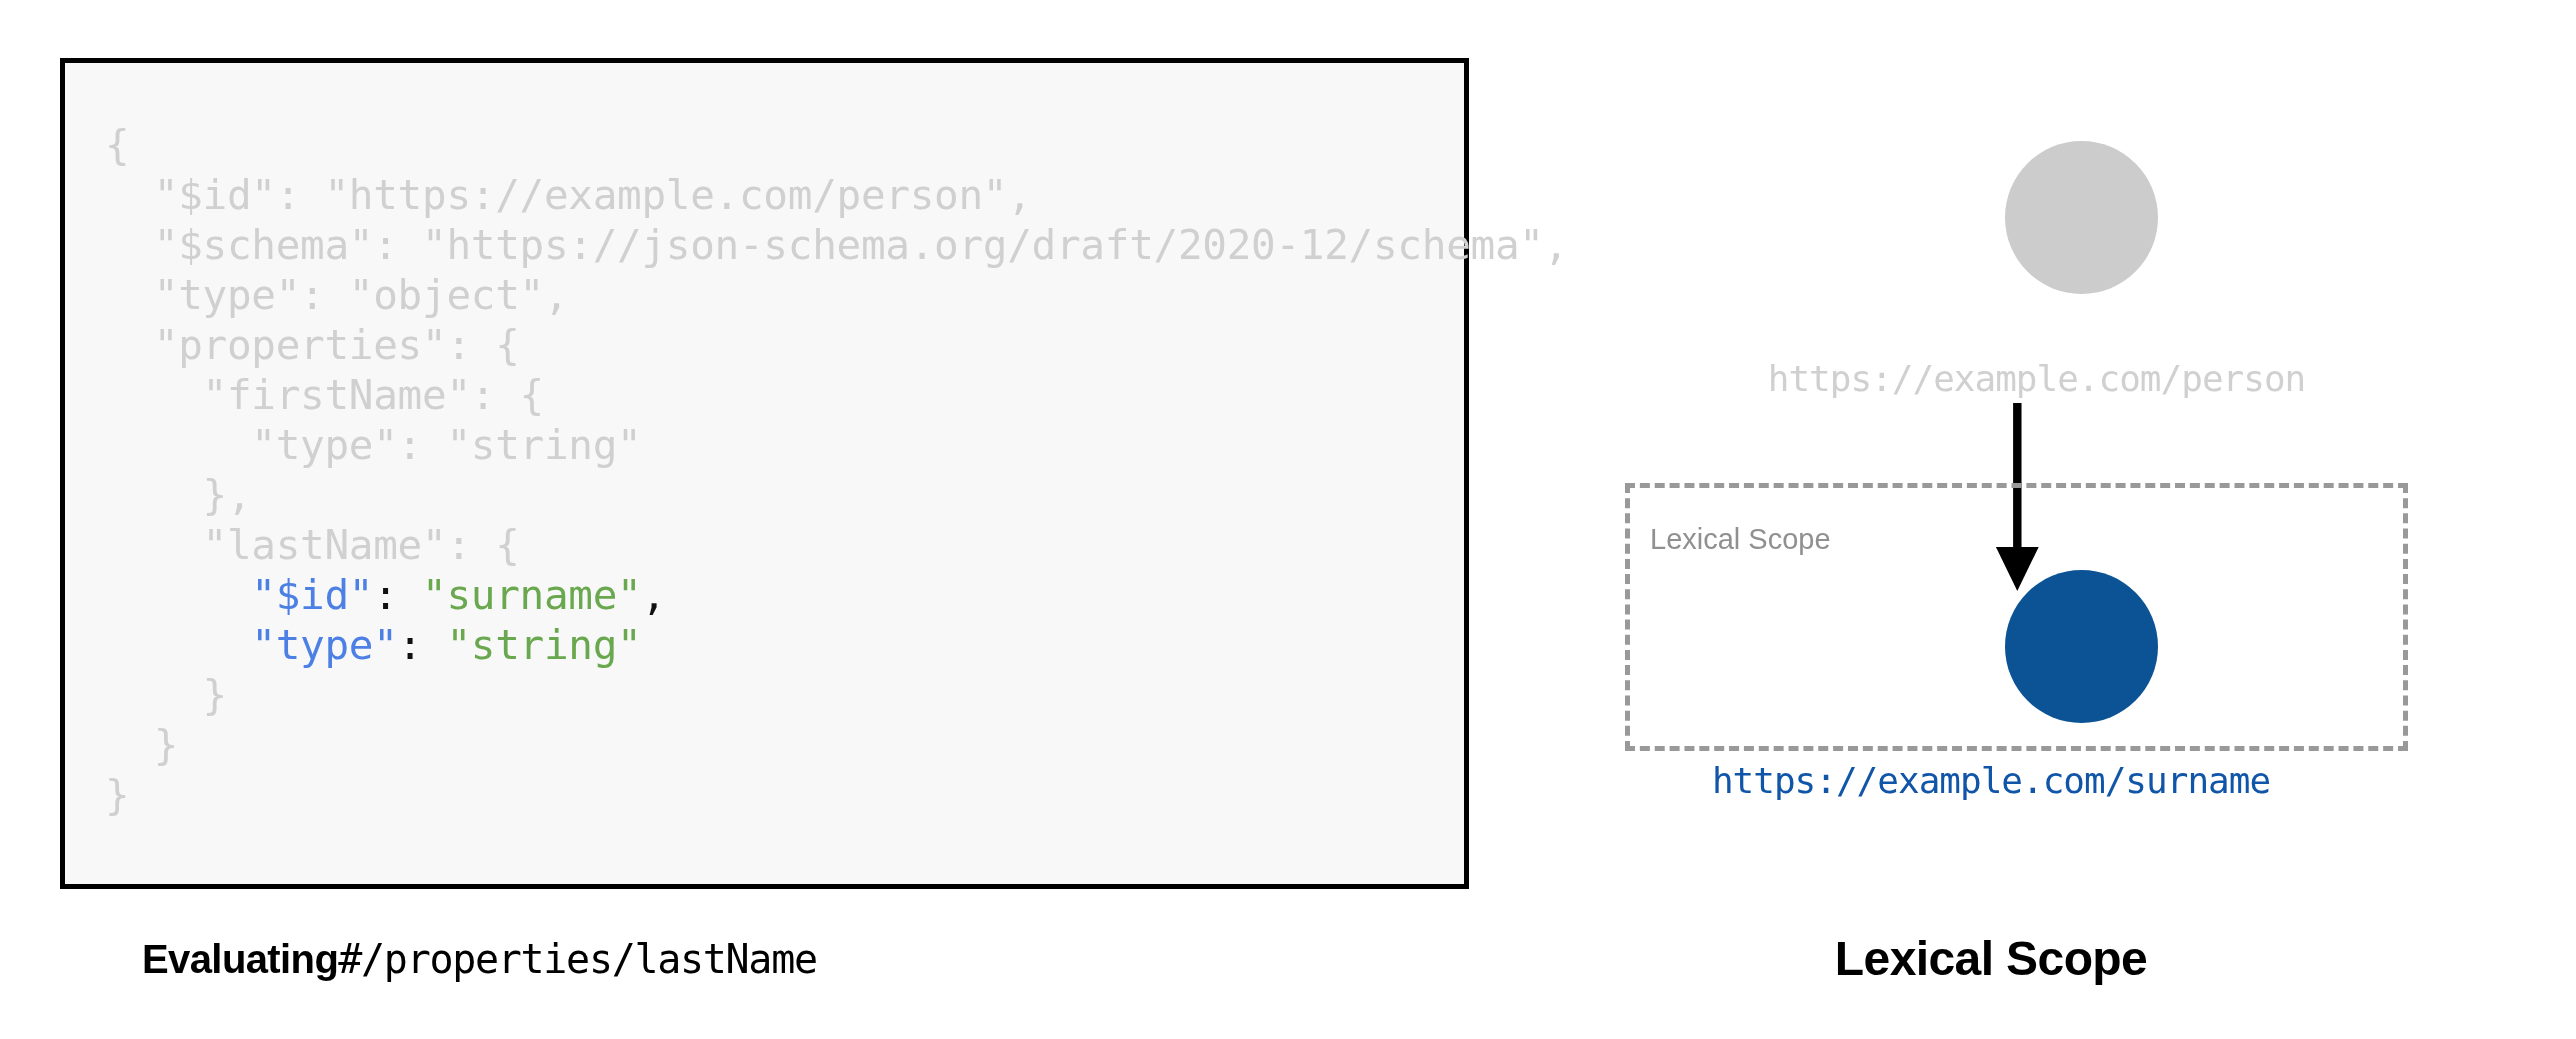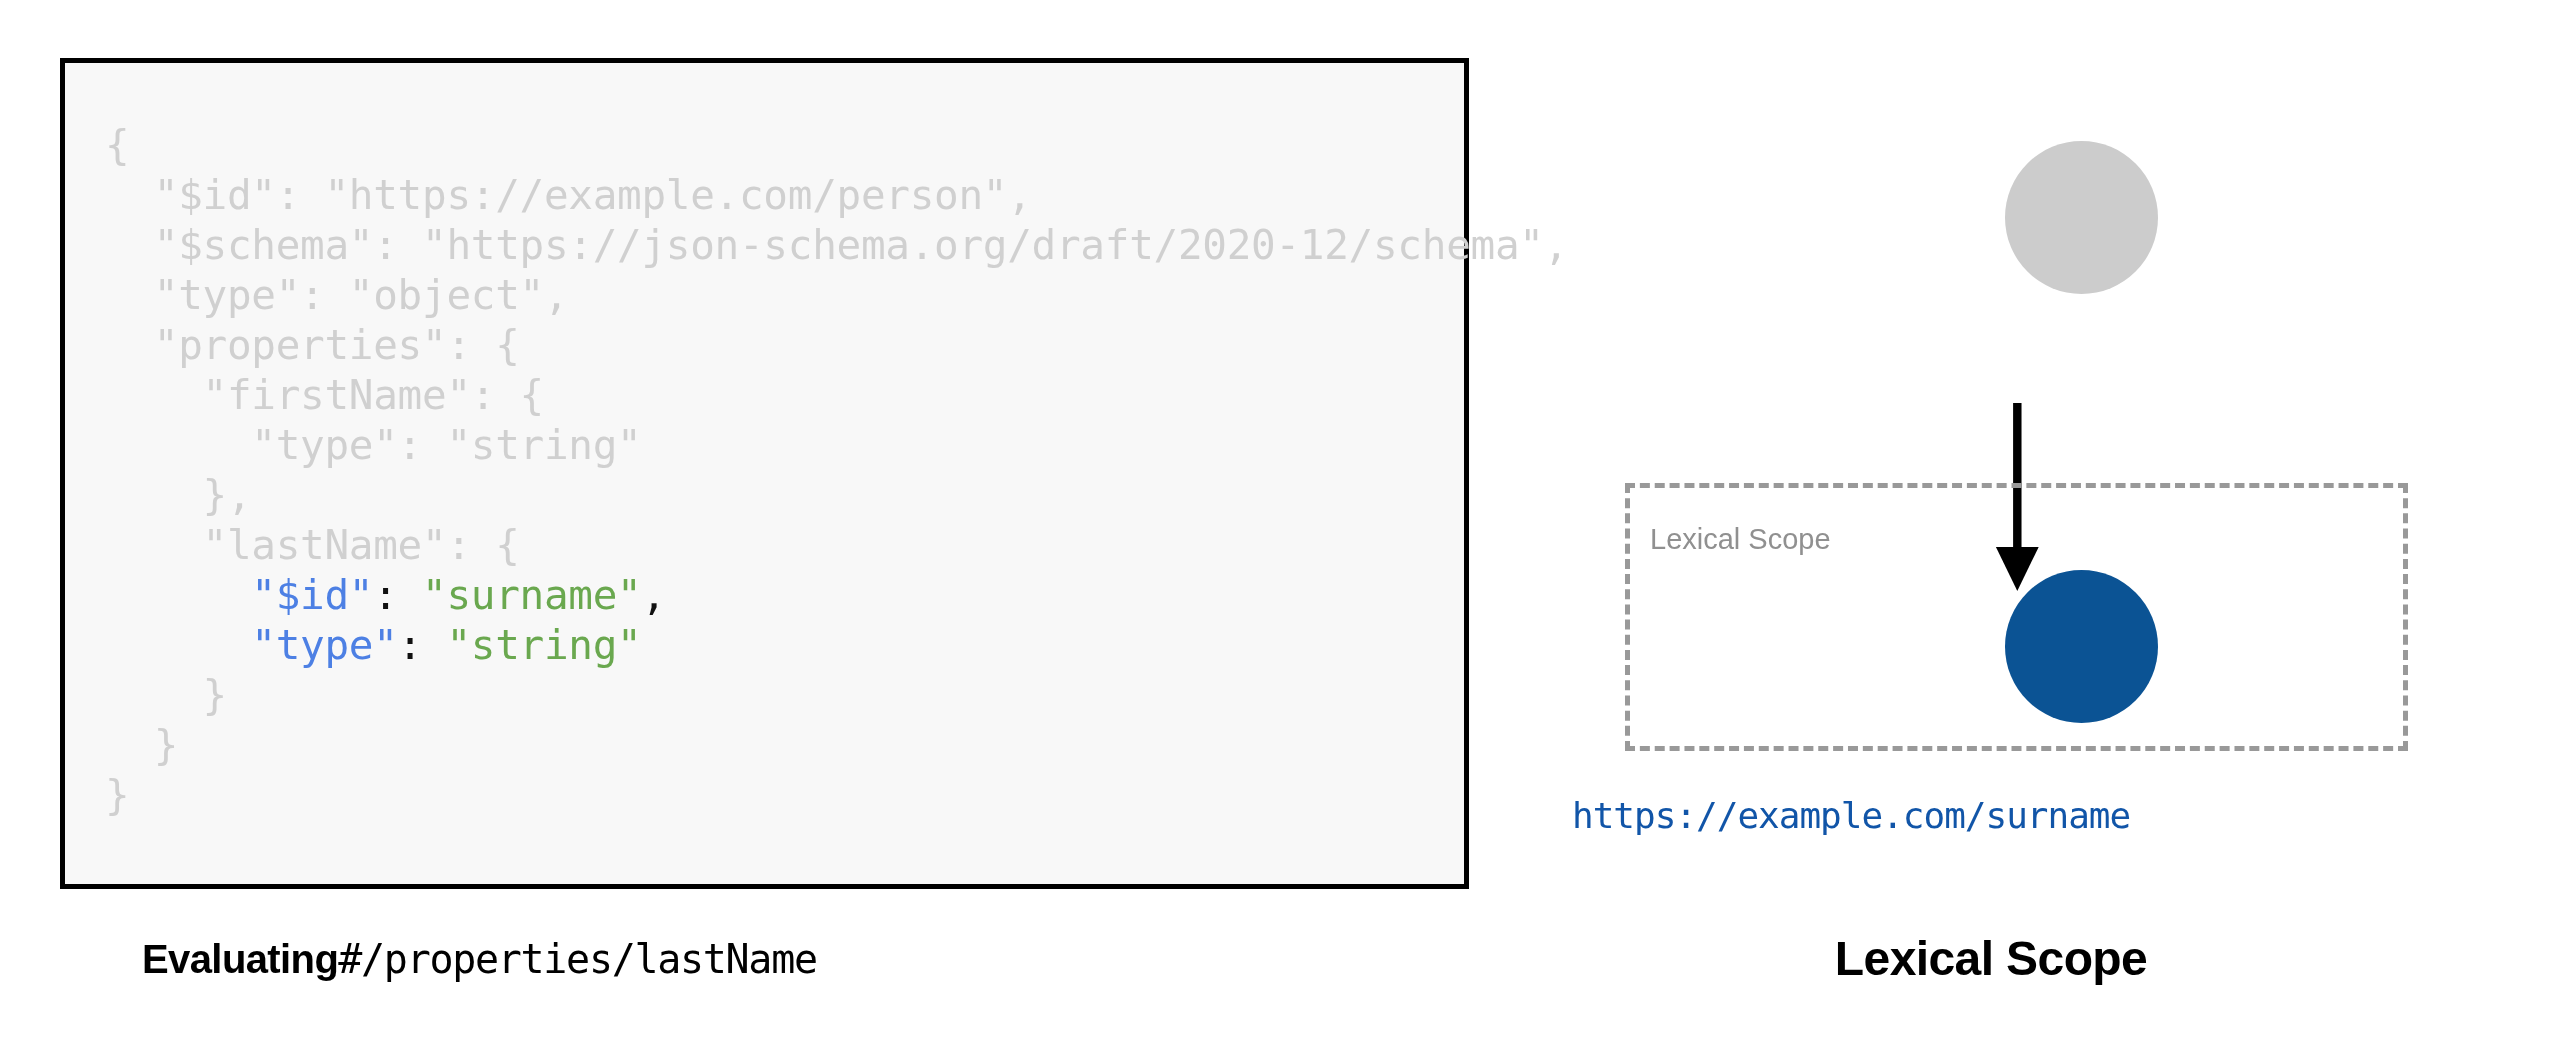--- a/index.html
+++ b/index.html
@@ -141,28 +141,27 @@
     width: 153px;
     height: 153px;
     border-radius: 50%;
     background: #0b5394;
   }
   #inner-node-label {
     position: absolute;
     left: 0px;
     top: 720px;
     width: 838px;
-    text-align: left;
+    text-align: center;
     font-family: "DejaVu Sans Mono", "Liberation Mono", monospace;
     font-size: 36px;
     line-height: 43px;
     letter-spacing: -1px;
     color: #1155a8;
     white-space: nowrap;
-    margin-top: 35px;
   }
 
   
   #right-caption {
     position: absolute;
     left: 1572px;
     top: 930px;
     width: 838px;
     text-align: center;
     white-space: nowrap;
@@ -180,20 +179,21 @@
 
 <div id="code-panel">
   <pre id="code-listing"><span class="line"><span class="dim">{</span></span><span class="line"><span class="dim">  "$id": "https://example.com/person",</span></span><span class="line"><span class="dim">  "$schema": "https://json-schema.org/draft/2020-12/schema",</span></span><span class="line"><span class="dim">  "type": "object",</span></span><span class="line"><span class="dim">  "properties": {</span></span><span class="line"><span class="dim">    "firstName": {</span></span><span class="line"><span class="dim">      "type": "string"</span></span><span class="line"><span class="dim">    },</span></span><span class="line"><span class="dim">    "lastName": {</span></span><span class="line"><span class="dim">      </span><span class="key">"$id"</span><span class="punc">: </span><span class="str">"surname"</span><span class="punc">,</span></span><span class="line"><span class="dim">      </span><span class="key">"type"</span><span class="punc">: </span><span class="str">"string"</span></span><span class="line"><span class="dim">    }</span></span><span class="line"><span class="dim">  }</span></span><span class="line"><span class="dim">}</span></span></pre>
 </div>
 
 <div id="left-caption"><span class="cap-bold">Evaluating</span><span class="cap-mono">#/properties/lastName</span></div>
 
 <div id="diagram-panel">
 
   <div id="outer-node-circle"></div>
+  <div id="outer-node-label">https://example.com/person</div>
 
   <svg id="scope-arrow" viewBox="0 0 160 290">
     <line x1="45" y1="0" x2="45" y2="235" stroke="#000000" stroke-width="13"></line>
     <polygon points="12,222 78,222 45,290" fill="#000000"></polygon>
   </svg>
 
   <div id="lexical-scope-box"></div>
   <div id="lexical-scope-title">Lexical Scope</div>
 
   <div id="inner-node-circle"></div>

